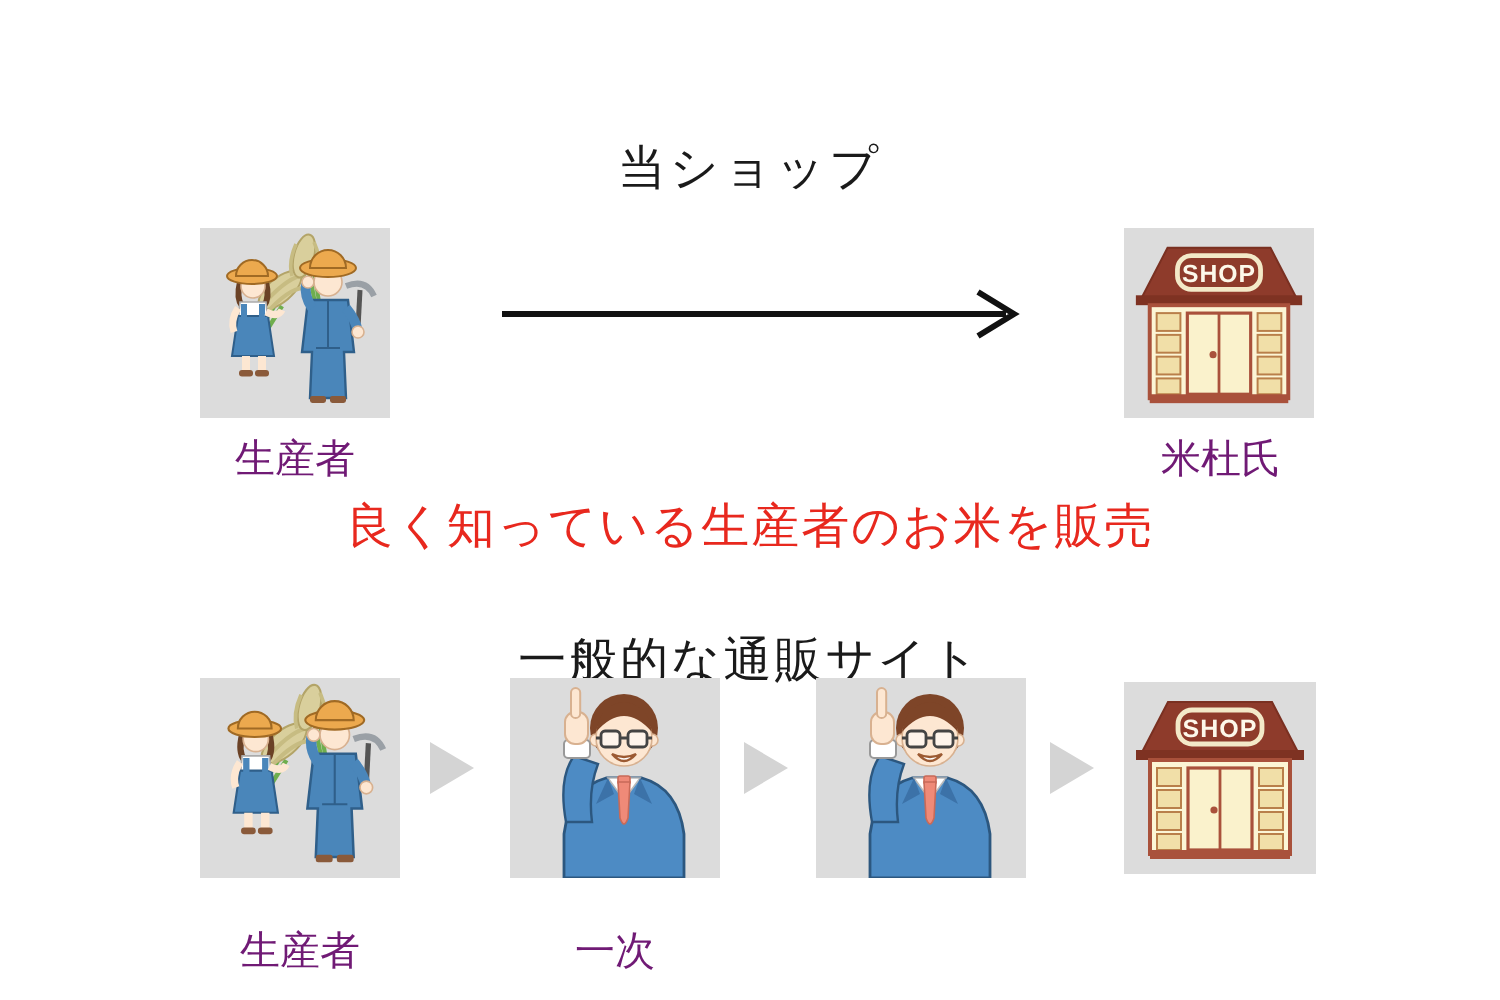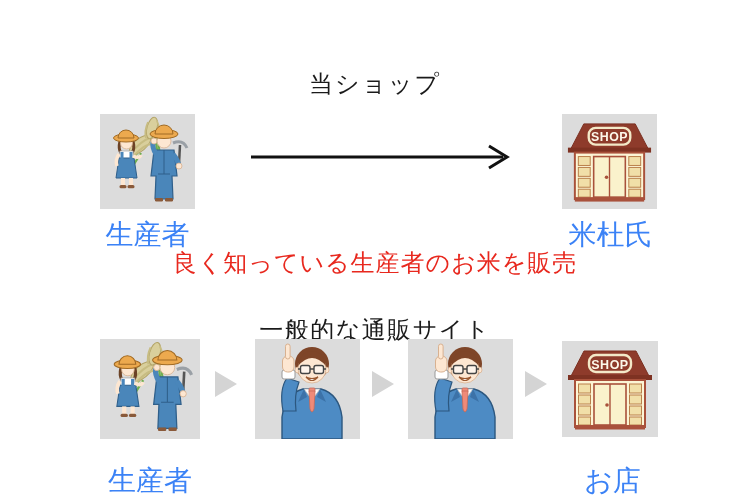--- a/index.html
+++ b/index.html
@@ -11,21 +11,21 @@
   }
   .abs { position:absolute; }
   .flow-title {
     left:0; width:100%; text-align:center;
     font-size:24px; letter-spacing:2px; color:#1a1a1a;
   }
   .caption {
     left:0; width:100%; text-align:center;
     font-size:24px; letter-spacing:1px; color:#e8281e;
   }
-  .node-label { font-size:28px; text-align:center; color:#3b82f6; }
+  .node-label { font-size:20px; text-align:center; color:#701a75; }
   .tri {
     width:0; height:0;
     border-top:13px solid transparent;
     border-bottom:13px solid transparent;
     border-left:22px solid #d4d4d4;
   }
   svg { display:block; }
 </style>
 </head>
 <body>
@@ -177,16 +177,16 @@
 
   <div class="abs tri" style="left:525px; top:327px"></div>
 
   <div class="abs" style="left:562px; top:297px; width:96px; height:96px">
     <svg width="96" height="96">
         <use href="#sym-shop"></use>
       </svg>
   </div>
 
   <div class="abs node-label" style="left:85px; top:418px; width:130px">生産者</div>
-  <div class="abs node-label" style="left:550px; top:418px; width:125px">お店</div>
+  <div class="abs node-label" style="left:245px; top:418px; width:125px">一次</div>
 
 
 </div>
 
 </body></html>

